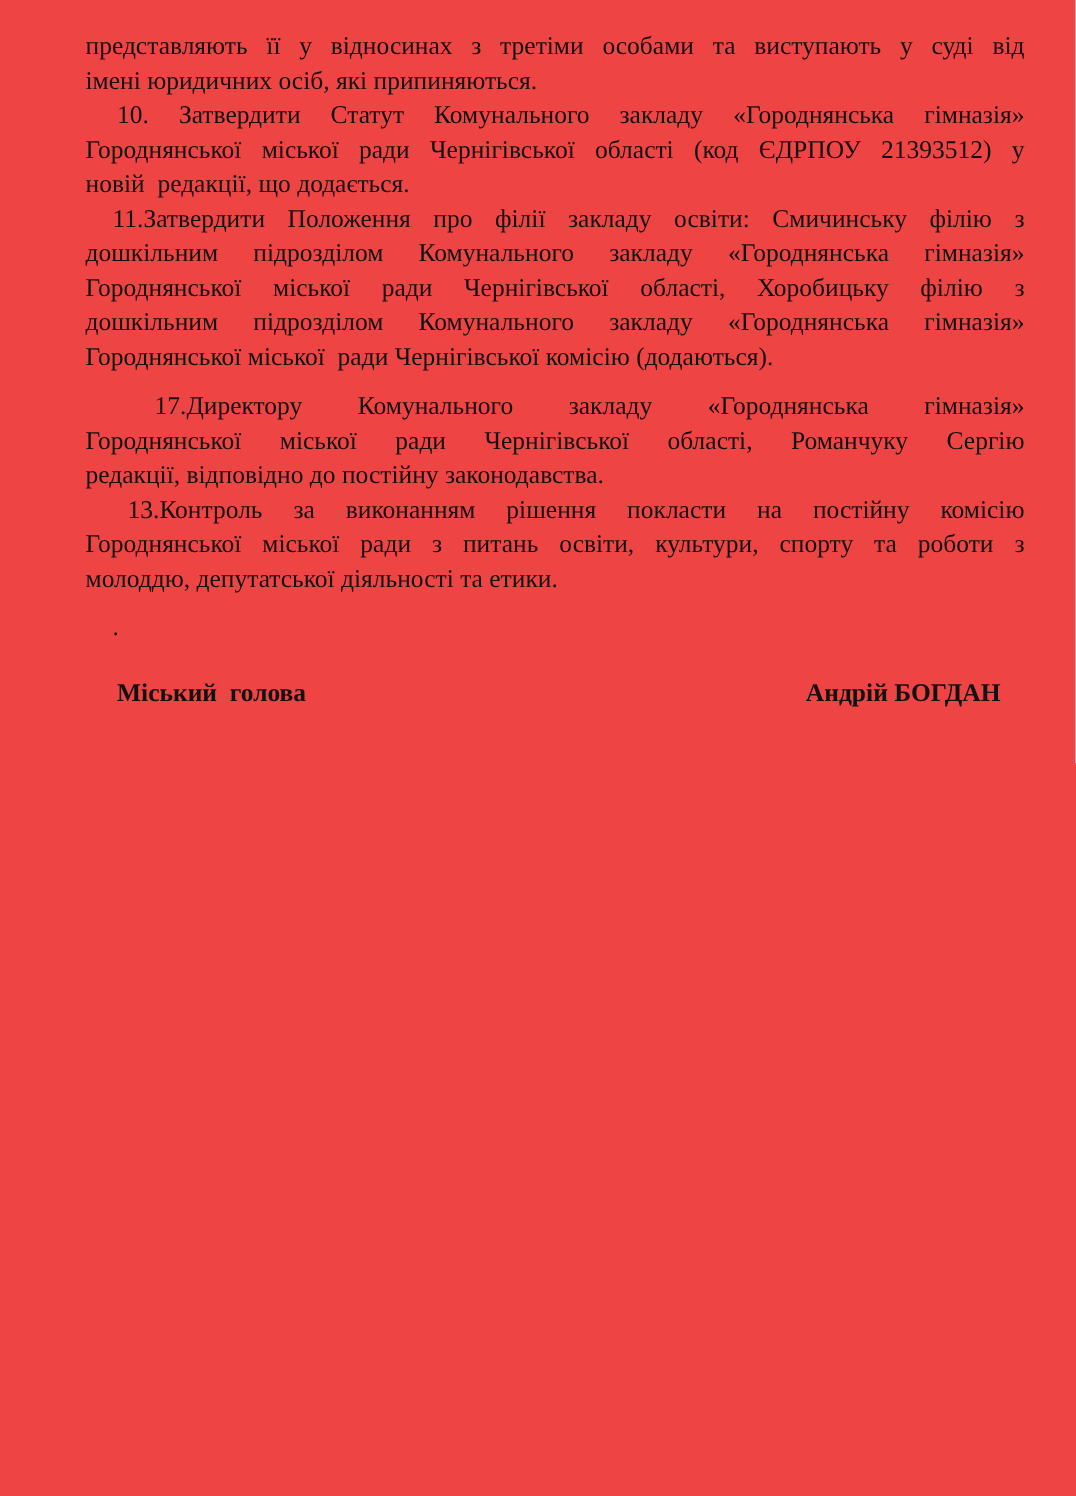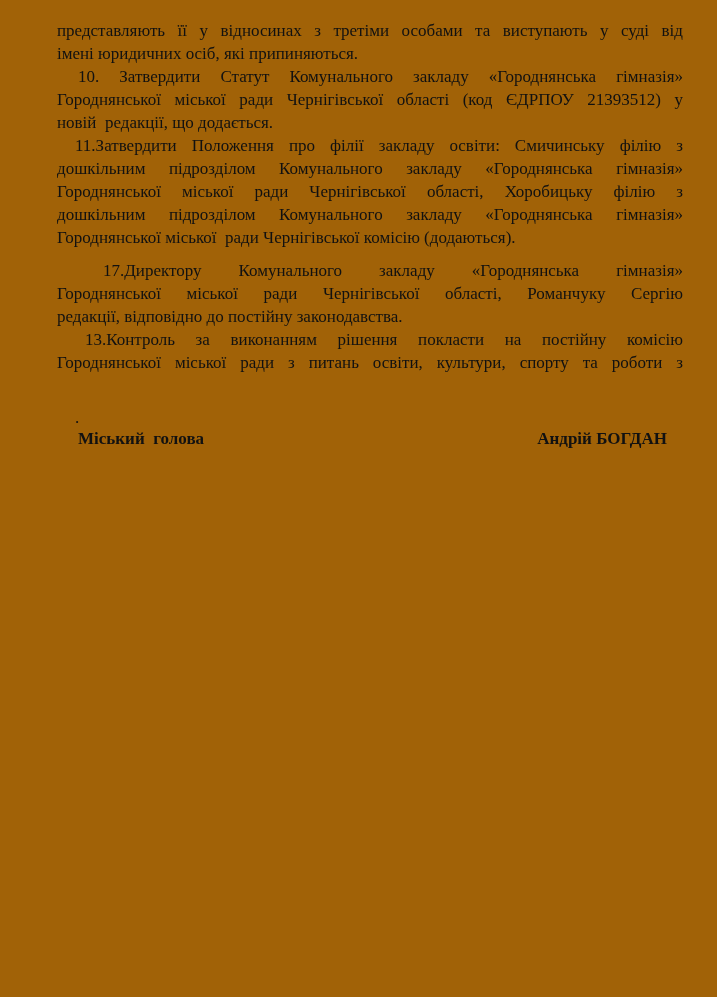--- a/index.html
+++ b/index.html
@@ -1,20 +1,20 @@
 <!DOCTYPE html>
 <html><head>
 <meta charset="utf-8">
 <style>
   html, body { margin: 0; padding: 0; background: #ffffff; }
   .page {
     position: relative;
     width: 717px;
     height: 997px;
-    background: #a16207;
+    background: #ef4444;
     color: #111111;
     font-family: "Liberation Serif", "DejaVu Serif", serif;
     overflow: hidden;
   }
   .text-body {
     padding: 19px 34px 0 57px;
     font-size: 17px;
     line-height: 23px;
   }
   .para { margin: 0; }
@@ -77,20 +77,21 @@
         <div class="line last" data-name="text-line">Городнянської міської  ради Чернігівської комісію (додаються).</div>
       </div>
       <div class="para" data-name="paragraph-12">
         <div class="line first" data-name="text-line">17.Директору Комунального закладу «Городнянська гімназія»</div>
         <div class="line" data-name="text-line">Городнянської міської  ради Чернігівської області, Романчуку Сергію</div>
         <div class="line last" data-name="text-line">редакції, відповідно до постійну законодавства.</div>
       </div>
       <div class="para" data-name="paragraph-13">
         <div class="line first" data-name="text-line">13.Контроль за виконанням рішення покласти на постійну комісію</div>
         <div class="line" data-name="text-line">Городнянської міської ради з питань освіти, культури, спорту та роботи з</div>
+        <div class="line last" data-name="text-line">молоддю, депутатської діяльності та етики.</div>
       </div>
     </div>
   <div class="stray-mark" data-name="stray-period-mark">.</div>
   <div class="text-body" style="padding-top:0;">
     <div class="signature-row" data-name="signature-row">
       <span data-name="signature-title">Міський  голова</span>
       <span data-name="signature-name">Андрій БОГДАН</span>
     </div>
   </div>
 </div>

